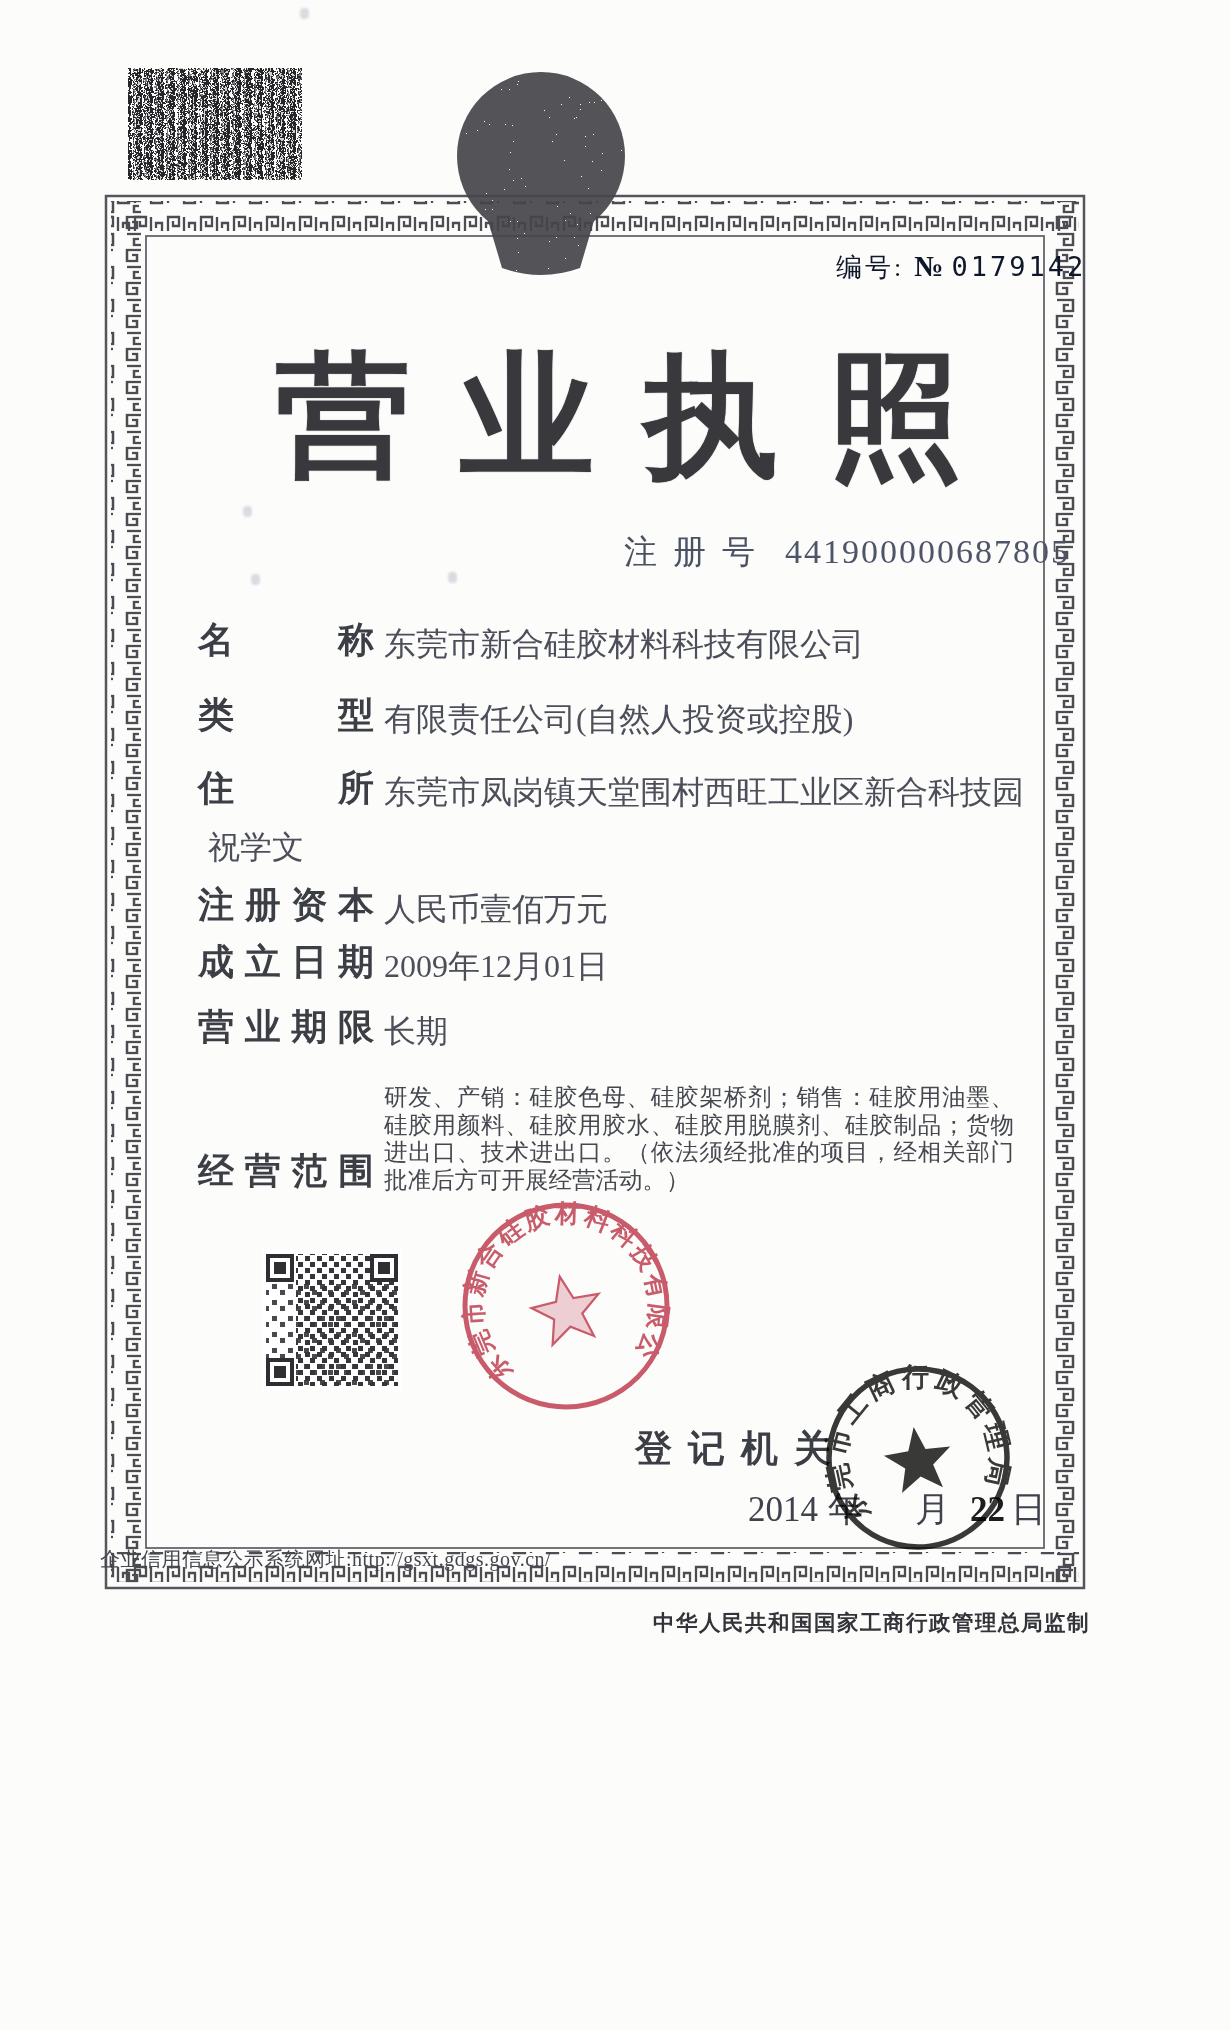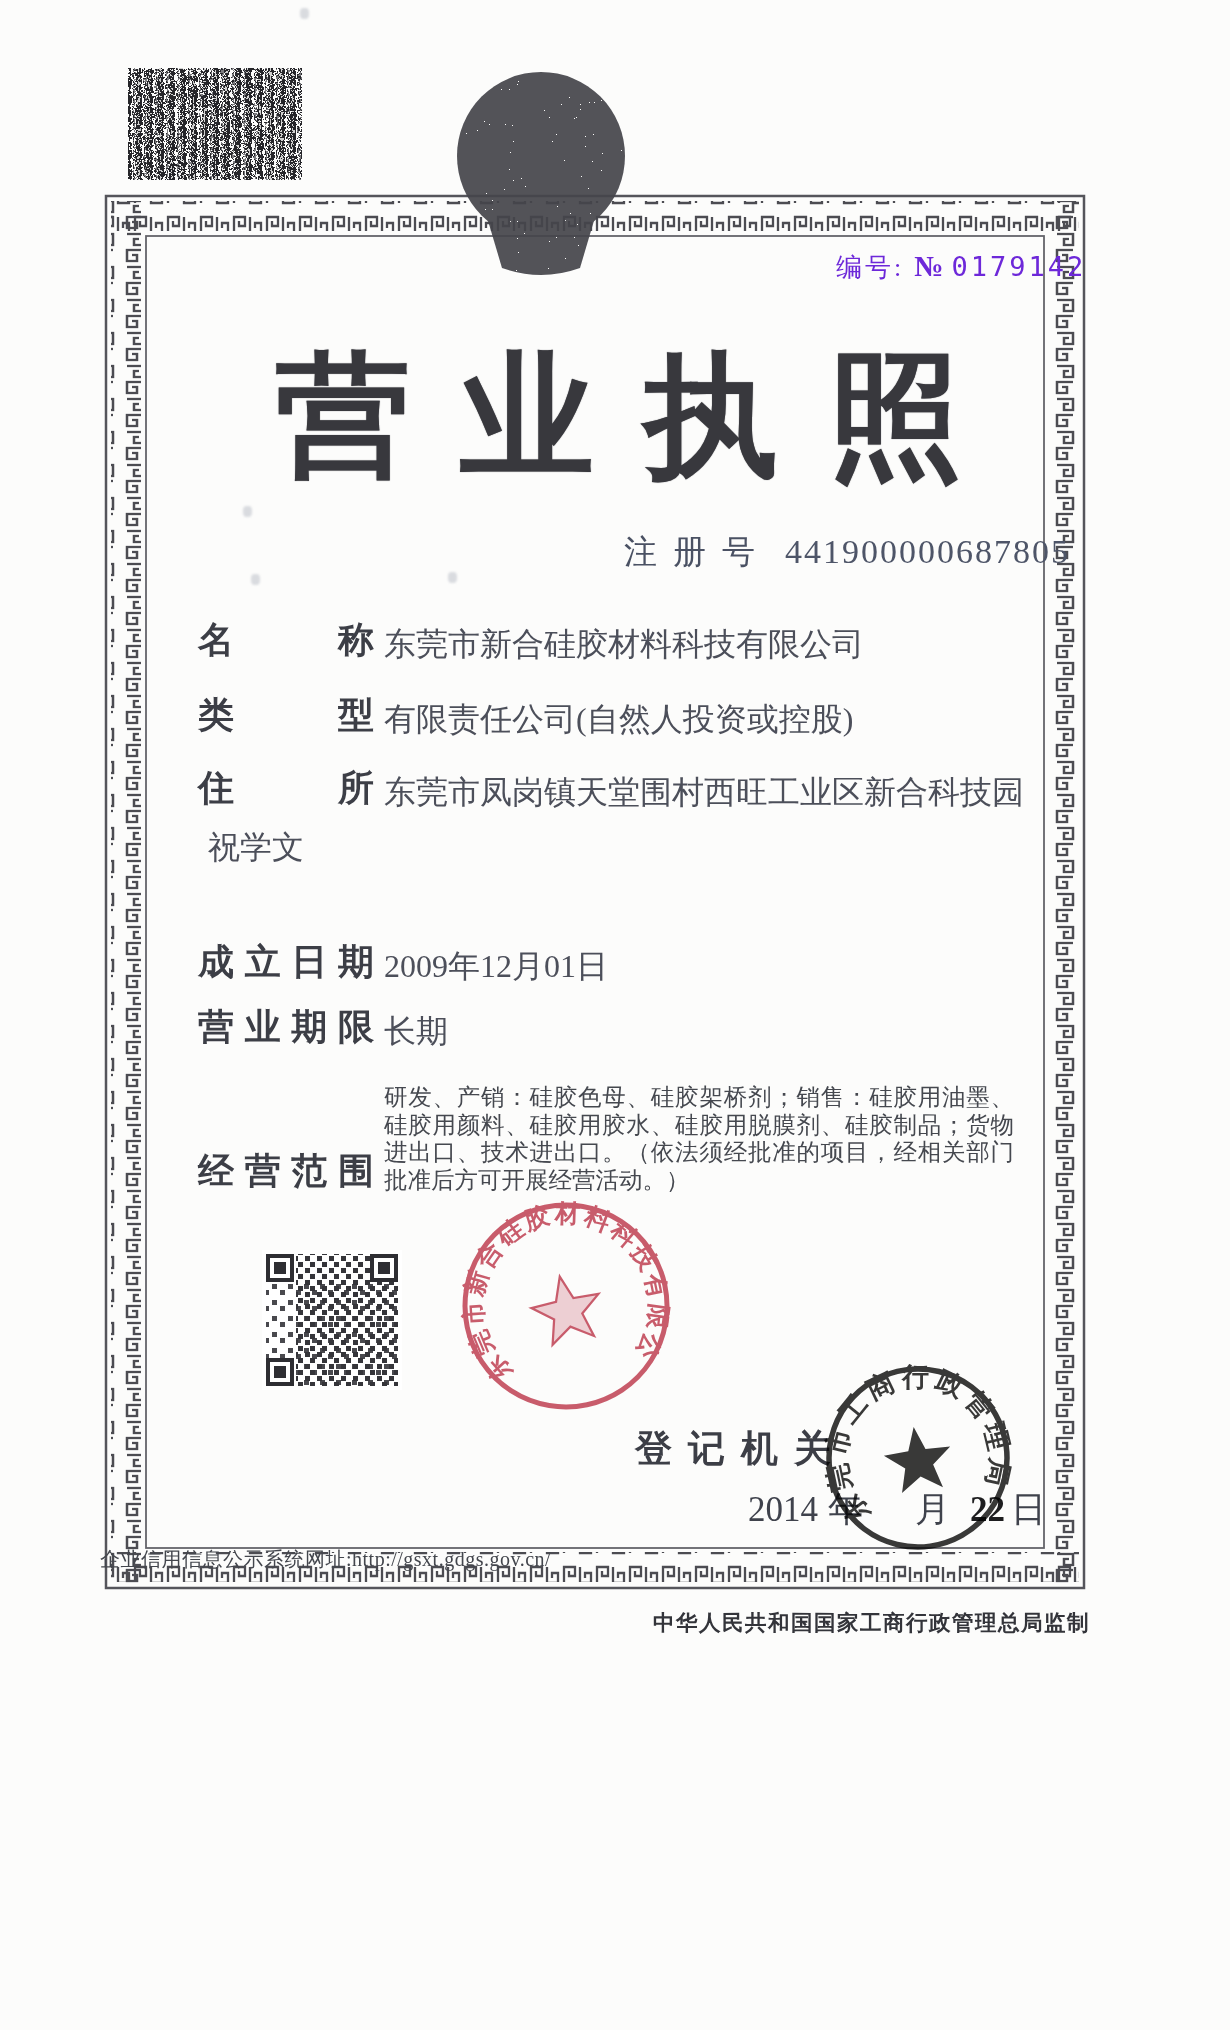--- a/index.html
+++ b/index.html
@@ -5,21 +5,21 @@
   html,body{margin:0;padding:0;}
   body{
     width:1230px;height:2030px;position:relative;overflow:hidden;
     background:#fcfcfb;
     font-family:"Liberation Serif","DejaVu Serif",serif;
   }
   .abs{position:absolute;}
   
   .barcode{left:128px;top:68px;width:174px;height:112px;}
   .emblem{left:448px;top:64px;width:186px;height:228px;opacity:.92;}
-  .serial{left:836px;top:250px;color:#6d28d9;white-space:nowrap;}
+  .serial{left:836px;top:250px;color:#0f172a;white-space:nowrap;}
   .serial .s-label{font-size:26px;letter-spacing:3px;}
   .serial .s-no{font-size:29px;font-weight:bold;margin:0 8px 0 10px;}
   .serial .s-num{font-size:27px;letter-spacing:3px;font-family:"DejaVu Sans Mono","Liberation Mono",monospace;}
   
   .title{
     left:276px;top:346px;font-size:134px;line-height:1.05;font-weight:900;
     color:#38383d;letter-spacing:50px;white-space:nowrap;
     font-family:"Liberation Sans","DejaVu Sans",sans-serif;
     text-shadow:0 0 1px #55555a;
   }
@@ -147,20 +147,24 @@
     <span class="flabel">类型</span>
     <span class="fvalue">有限责任公司(自然人投资或控股)</span>
   </div>
   <div class="row" style="top:765px">
     <span class="flabel">住所</span>
     <span class="fvalue">东莞市凤岗镇天堂围村西旺工业区新合科技园</span>
   </div>
   <div class="row" style="top:822px">
     <span class="fvalue">祝学文</span>
   </div>
+  <div class="row" style="top:882px">
+    <span class="flabel">注册资本</span>
+    <span class="fvalue">人民币壹佰万元</span>
+  </div>
   <div class="row" style="top:939px">
     <span class="flabel">成立日期</span>
     <span class="fvalue">2009年12月01日</span>
   </div>
   <div class="row" style="top:1072px">
     <span class="flabel">经营范围</span>
     <span class="fvalue scope">研发、产销：硅胶色母、硅胶架桥剂；销售：硅胶用油墨、硅胶用颜料、硅胶用胶水、硅胶用脱膜剂、硅胶制品；货物进出口、技术进出口。（依法须经批准的项目，经相关部门批准后方可开展经营活动。）</span>
   </div>
   <div class="row" style="top:1004px">
     <span class="flabel">营业期限</span>

